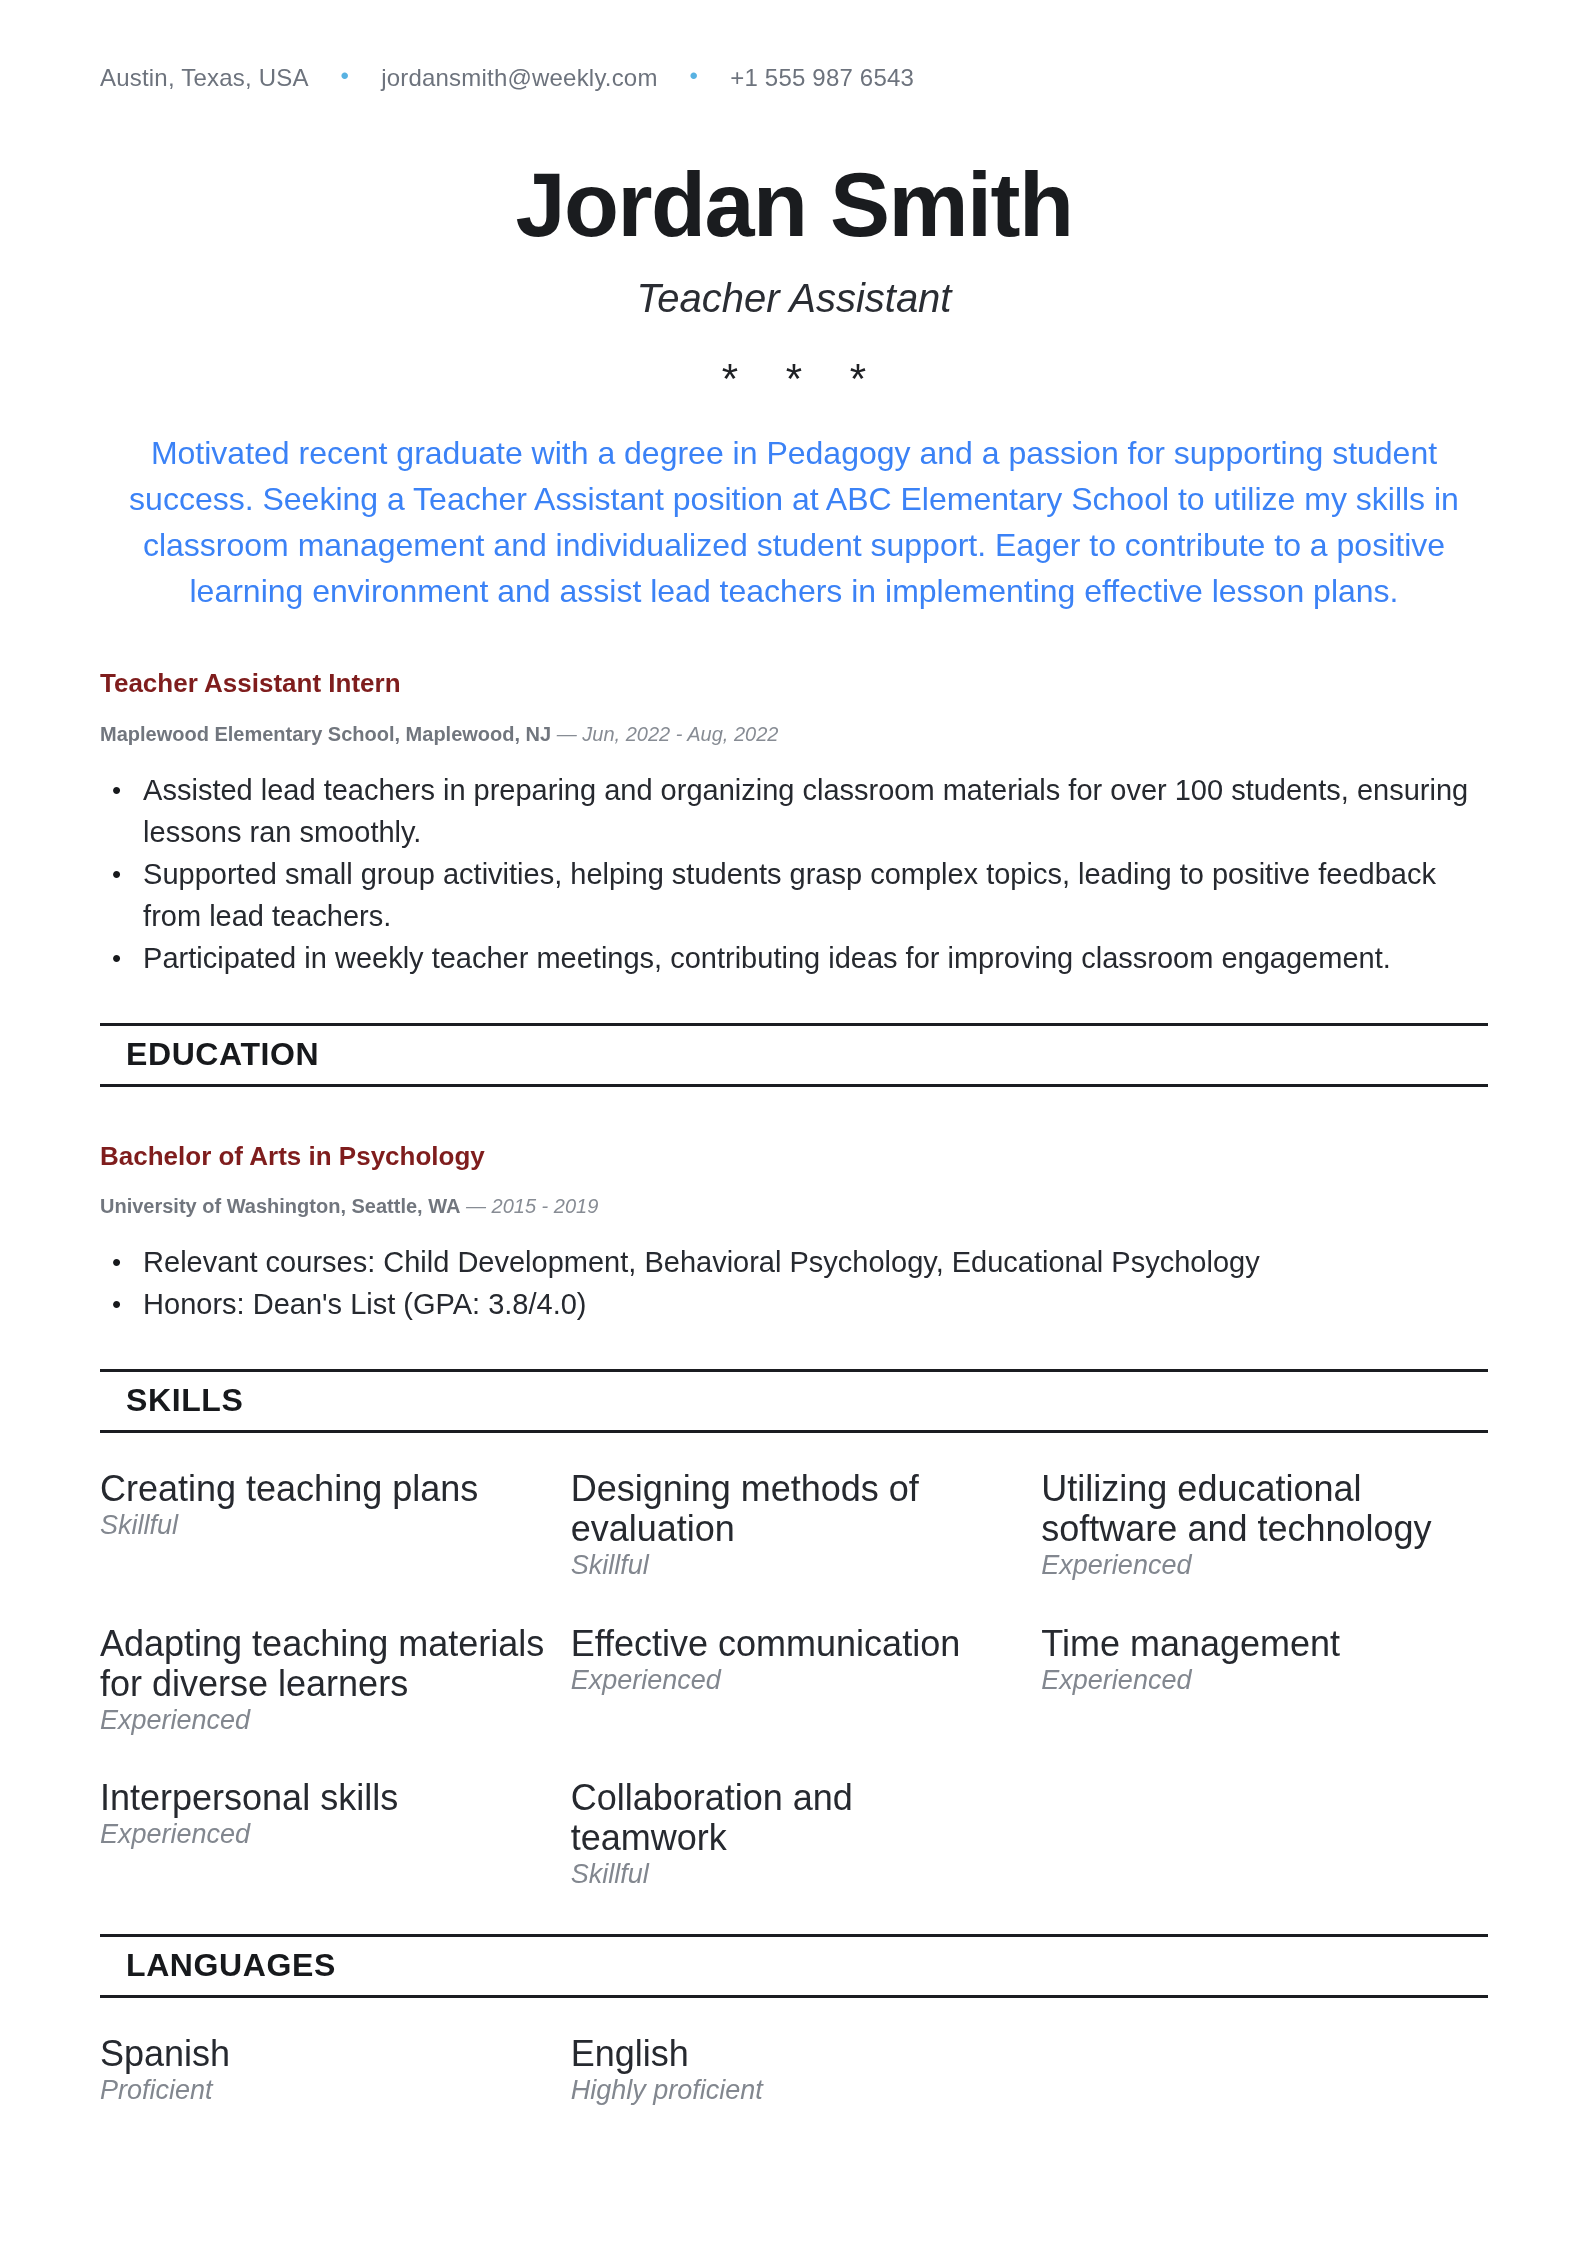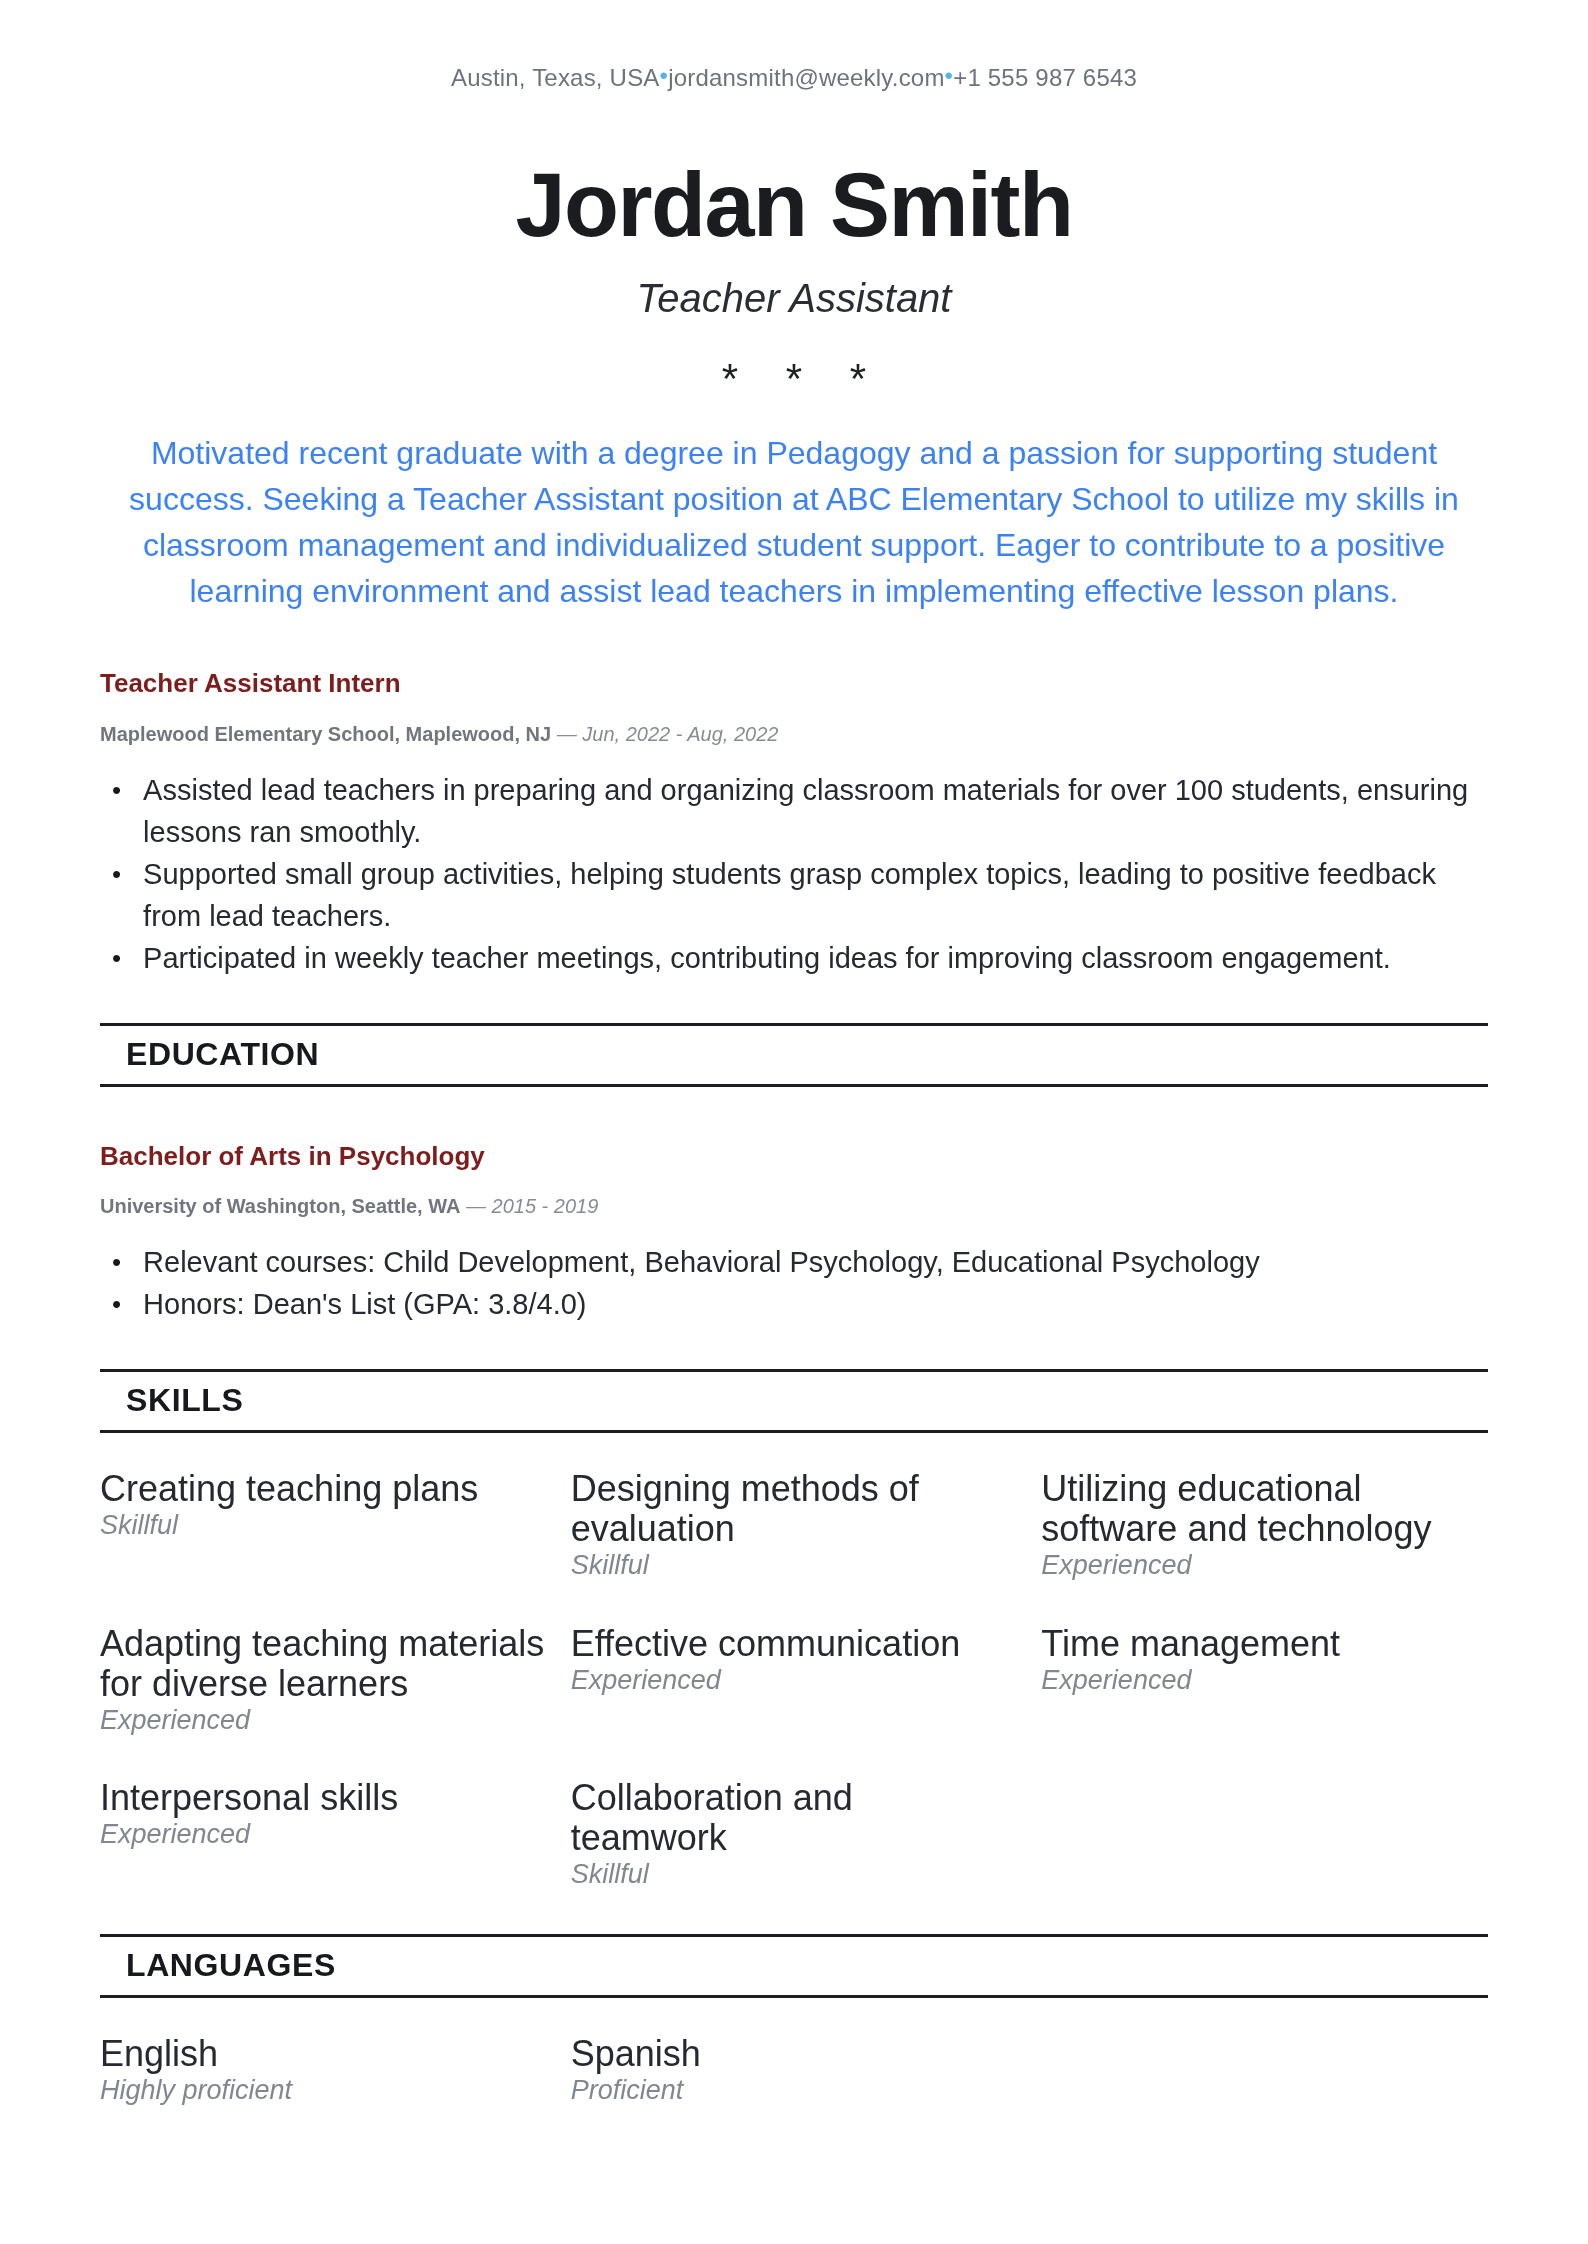--- a/index.html
+++ b/index.html
@@ -8,22 +8,22 @@
     width:1588px;height:2244px;
     box-sizing:border-box;
     padding:64px 100px 0 100px;
     overflow:hidden;
     background:#ffffff;
     font-family:"Liberation Sans",sans-serif;
     color:#26292f;
   }
   
   .contact{
-    display:flex;justify-content:center;align-items:center;
-    font-size:24px;color:#6d737d;letter-spacing:.2px;
+    display:flex;align-items:center;
+    gap:32px;font-size:24px;color:#6d737d;letter-spacing:.2px;
   }
   .contact .dot{font-size:24px;line-height:1;transform:translateY(-2px);}
   
   .name{
     margin:68px 0 0 0;text-align:center;
     font-size:90px;font-weight:700;letter-spacing:-1.5px;
     line-height:1;color:#1a1c1f;
   }
   .cand-title{
     margin-top:26px;text-align:center;
@@ -163,23 +163,23 @@
         <div class="cell-label">Collaboration and teamwork</div>
         <div class="cell-level">Skillful</div>
       </div>
     </div>
   </section>
 
   <section class="sec">
     <div class="sec-head">LANGUAGES</div>
     <div class="grid3">
       <div>
+        <div class="cell-label">Spanish</div>
+        <div class="cell-level">Proficient</div>
+      </div>
+      <div>
         <div class="cell-label">English</div>
         <div class="cell-level">Highly proficient</div>
-      </div>
-      <div>
-        <div class="cell-label">Spanish</div>
-        <div class="cell-level">Proficient</div>
       </div>
     </div>
   </section>
 
 </div>
 
 </body></html>

